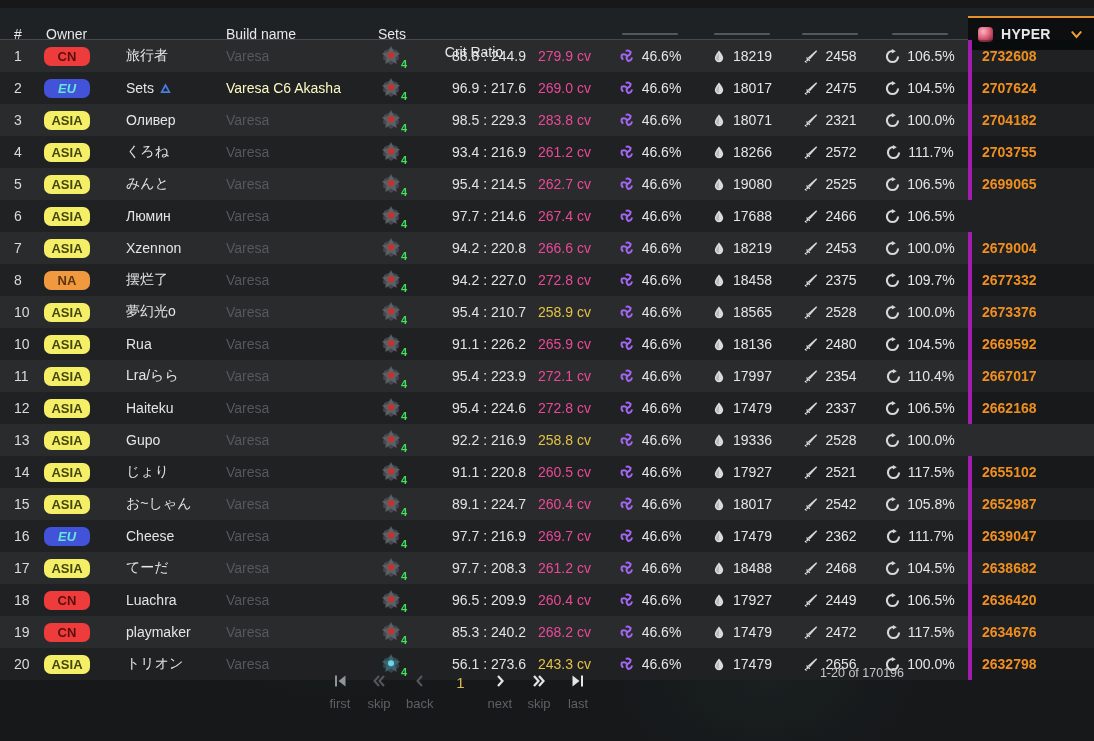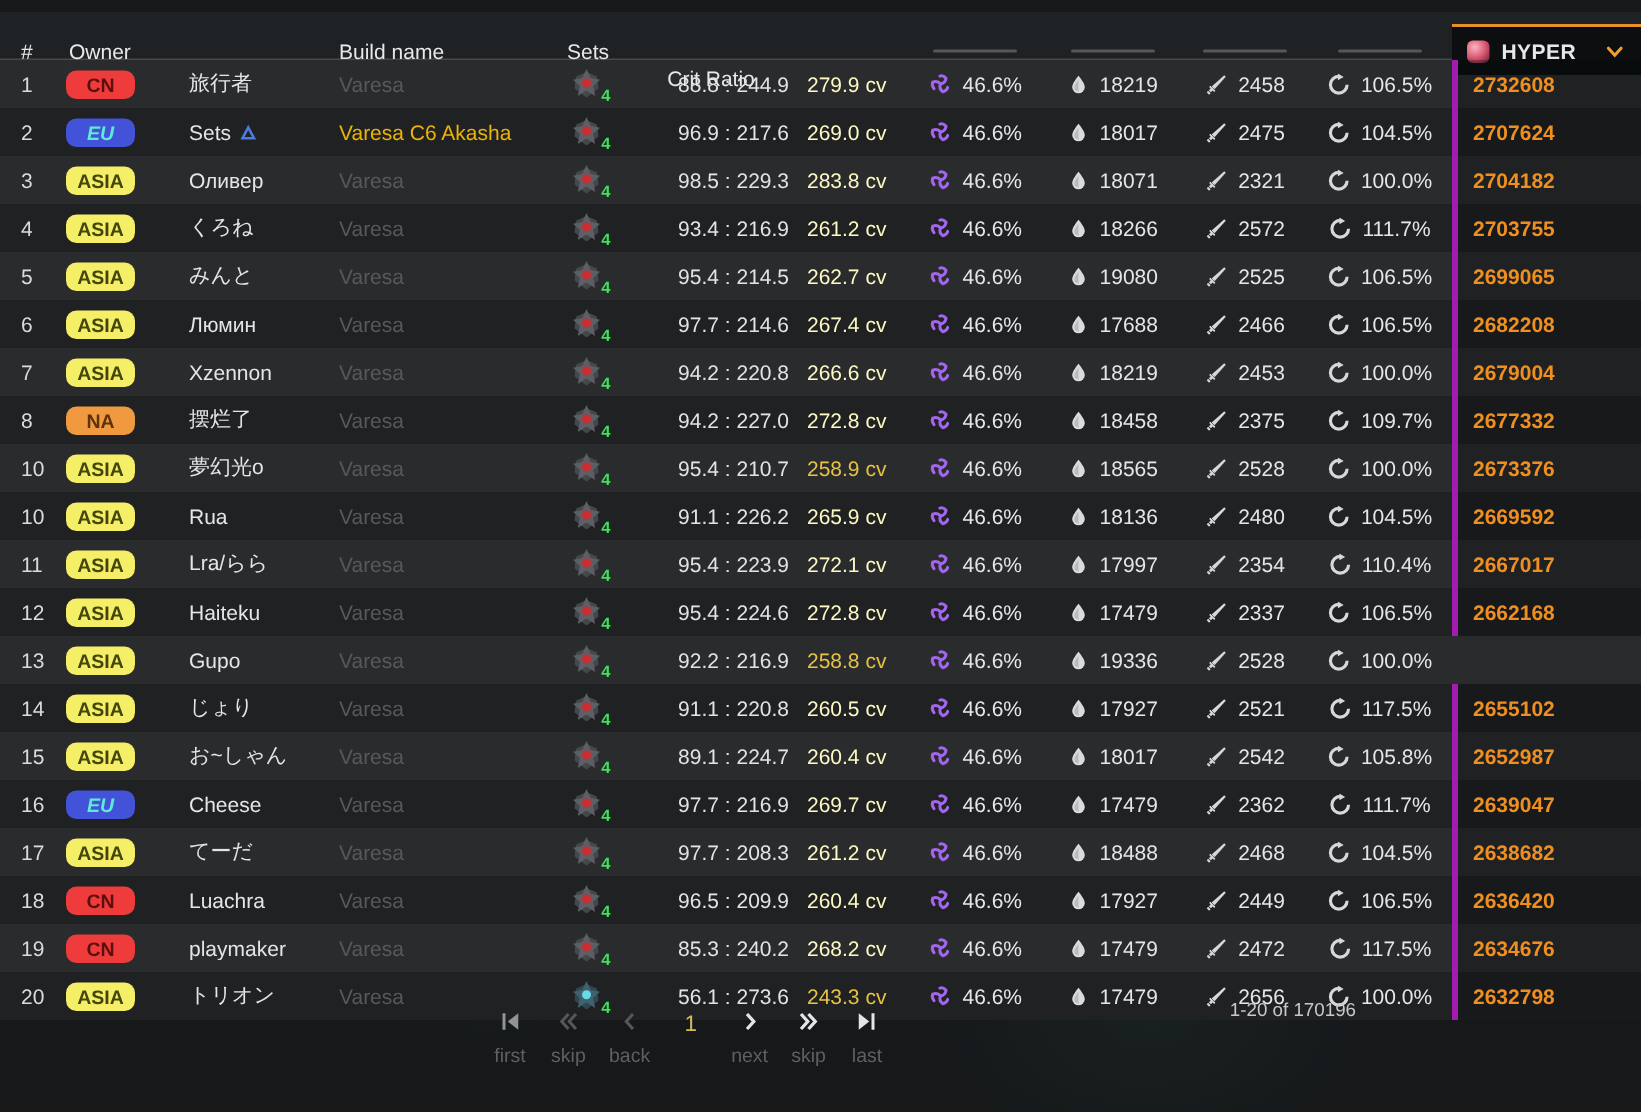--- a/index.html
+++ b/index.html
@@ -59,35 +59,35 @@
     display:inline-block; min-width:46px; text-align:center;
     padding:2px 6px; border-radius:7px;
     font-size:13px; font-weight:bold;
   }
   .badge-cn   { background:#ee3b3b; color:#5c0e0e; }
   .badge-eu   { background:#4353d9; color:#5eead4;font-style:italic; }
   .badge-asia { background:#f5ef67; color:#45450f; }
   .badge-na   { background:#f0993e; color:#5c330a; }
   .owner { padding-left:8px; color:#e3e5e6; white-space:nowrap; overflow:hidden; display:flex; align-items:center; gap:5px;margin-left:26px; }
   .build { color:#55595d; white-space:nowrap; overflow:hidden; }
-  .build.custom { color:#eab308; }
+  .build.custom { color:#fef9c3; }
   .sets { display:flex; justify-content:center; }
   .set-icon { position:relative; width:26px; height:24px; }
   .set-icon .set-count {
     position:absolute; right:-2px; bottom:-2px;
     font-style:normal; font-size:11px; font-weight:bold; color:#3fe05c;
   }
   .set-icon svg .petal { fill:#5c6064; }
   .set-icon svg .petal2 { fill:#44484c; }
   .set-icon svg .core { fill:#c92f2f; }
   .set-icon.teal svg .petal { fill:#41616d; }
   .set-icon.teal svg .petal2 { fill:#2e4852; }
   .set-icon.teal svg .core { fill:#66d9ea; }
   .crit { text-align:right; padding-right:2px; color:#e0e4e4; }
-  .cv { padding-left:10px; color:#fef9c3; }
+  .cv { padding-left:10px; color:#ec4899; }
   .cv.gold { color:#e7c243; }
   .stat { display:flex; align-items:center; justify-content:center; gap:7px; color:#e4e6e7; }
   .stat svg, .stat .er-glyph { flex:0 0 auto; }
   .hyper-cell {
     align-self:stretch; display:flex; align-items:center;
     padding-left:10px;
     background:rgba(5,7,8,0.28);
     border-left:4px solid #a21caf;
     color:#f08f1f; font-weight:bold;
   }
@@ -484,21 +484,20 @@
       </svg>
       <span>2466</span>
     </div>
     <div class="stat">
       <svg width="15" height="15" viewBox="0 0 20 20">
         <path d="M10 2.6 A7.4 7.4 0 1 0 17.4 10" fill="none" stroke="#d6d8d9" stroke-width="2.8"></path>
         <polygon points="9.2,0 9.2,6 14.4,3 " fill="#d6d8d9"></polygon>
       </svg>
       <span>106.5%</span>
     </div>
-    <div class="hyper-cell">2682208</div>
   </div>
 
   <div class="grid-row row">
     <div class="rank">7</div>
     <div class="badge-cell">
       <span class="badge badge-asia">ASIA</span>
     </div>
     <div class="owner">
       <span>Xzennon</span>
 

